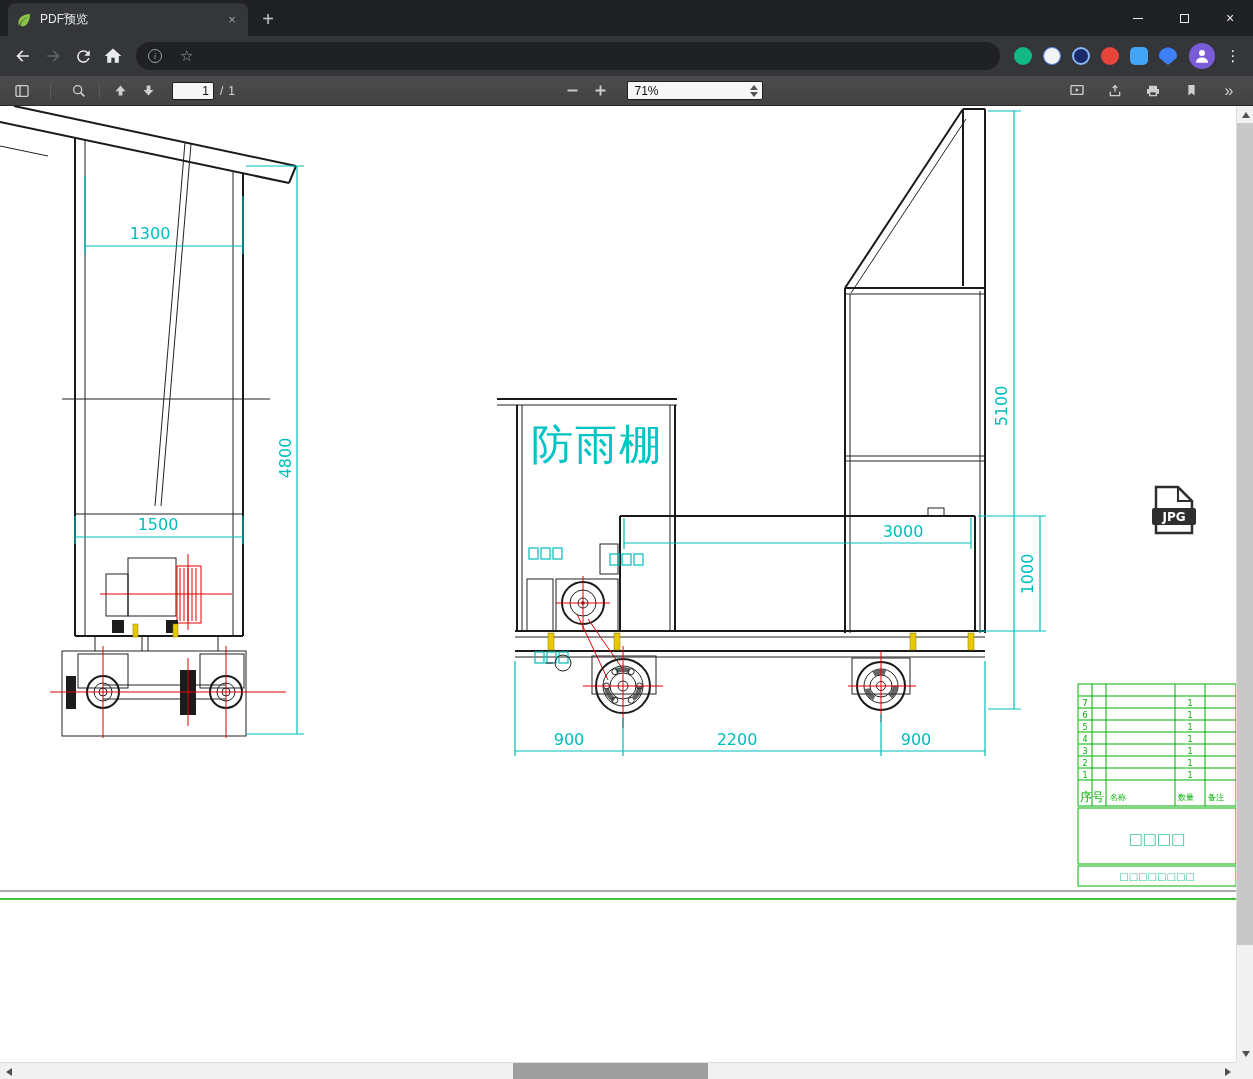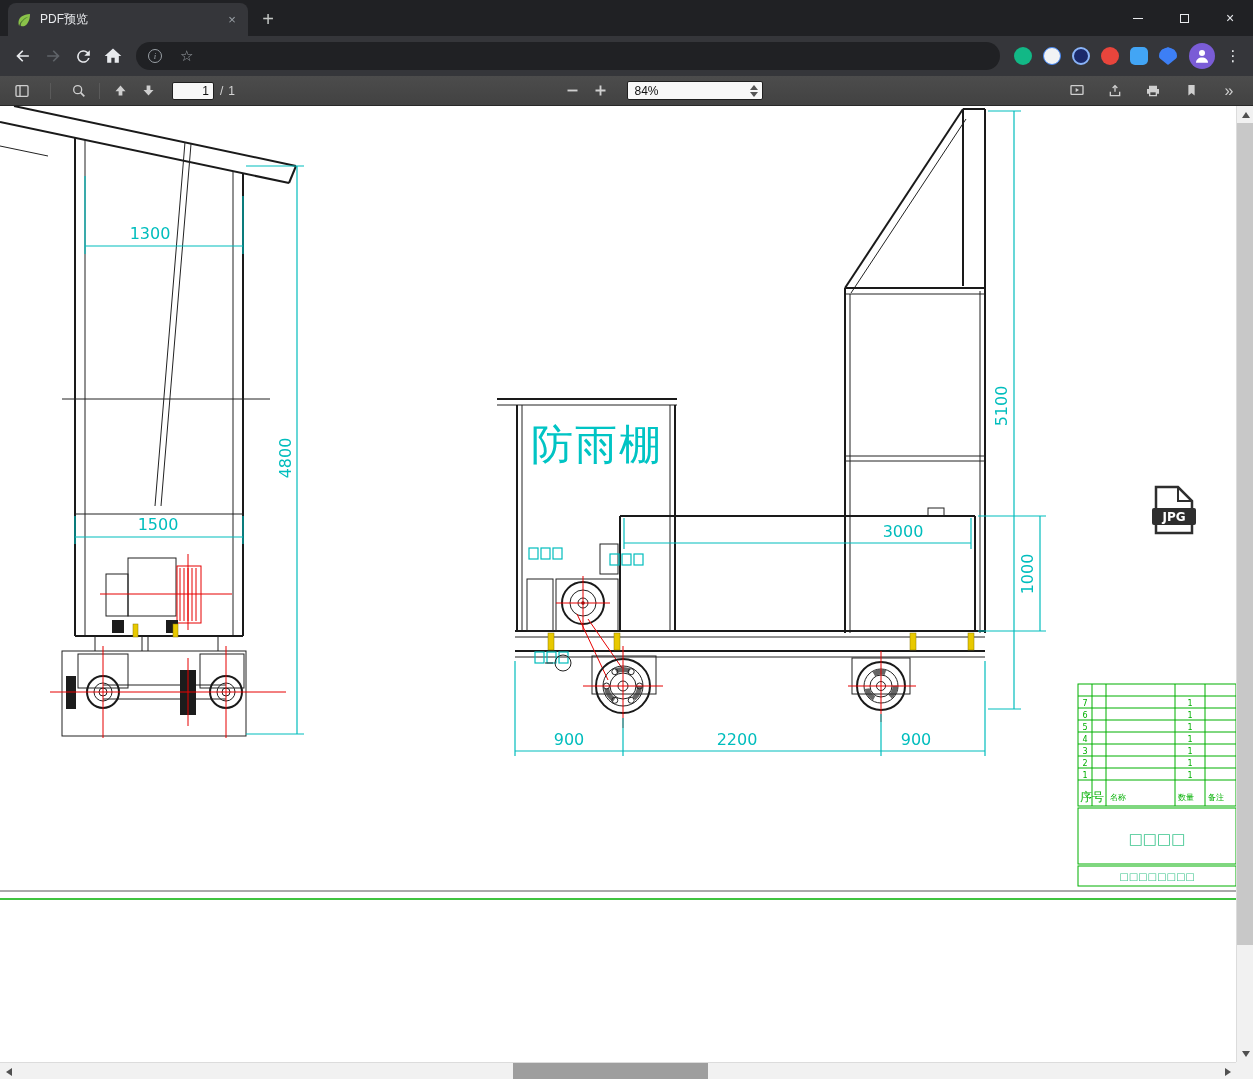--- a/index.html
+++ b/index.html
@@ -200,21 +200,21 @@
       <svg width="15" height="15" viewBox="0 0 24 24">
           <rect x="4" y="10.5" width="16" height="3" fill="#cfcfcf"></rect>
         </svg>
     </div>
     <div class="pbtn">
       <svg width="15" height="15" viewBox="0 0 24 24">
           <path d="M10.5 4h3v6.5H20v3h-6.5V20h-3v-6.5H4v-3h6.5z" fill="#cfcfcf"></path>
         </svg>
     </div>
     <div class="zoom-select">
-      <span>84%</span>
+      <span>71%</span>
       <span class="stepper">
           <span class="tri-up-s"></span>
           <span class="tri-down-s"></span>
         </span>
     </div>
   </div>
 
   <div class="pdf-right">
     <div class="pbtn">
       <svg width="16" height="16" viewBox="0 0 24 24">

